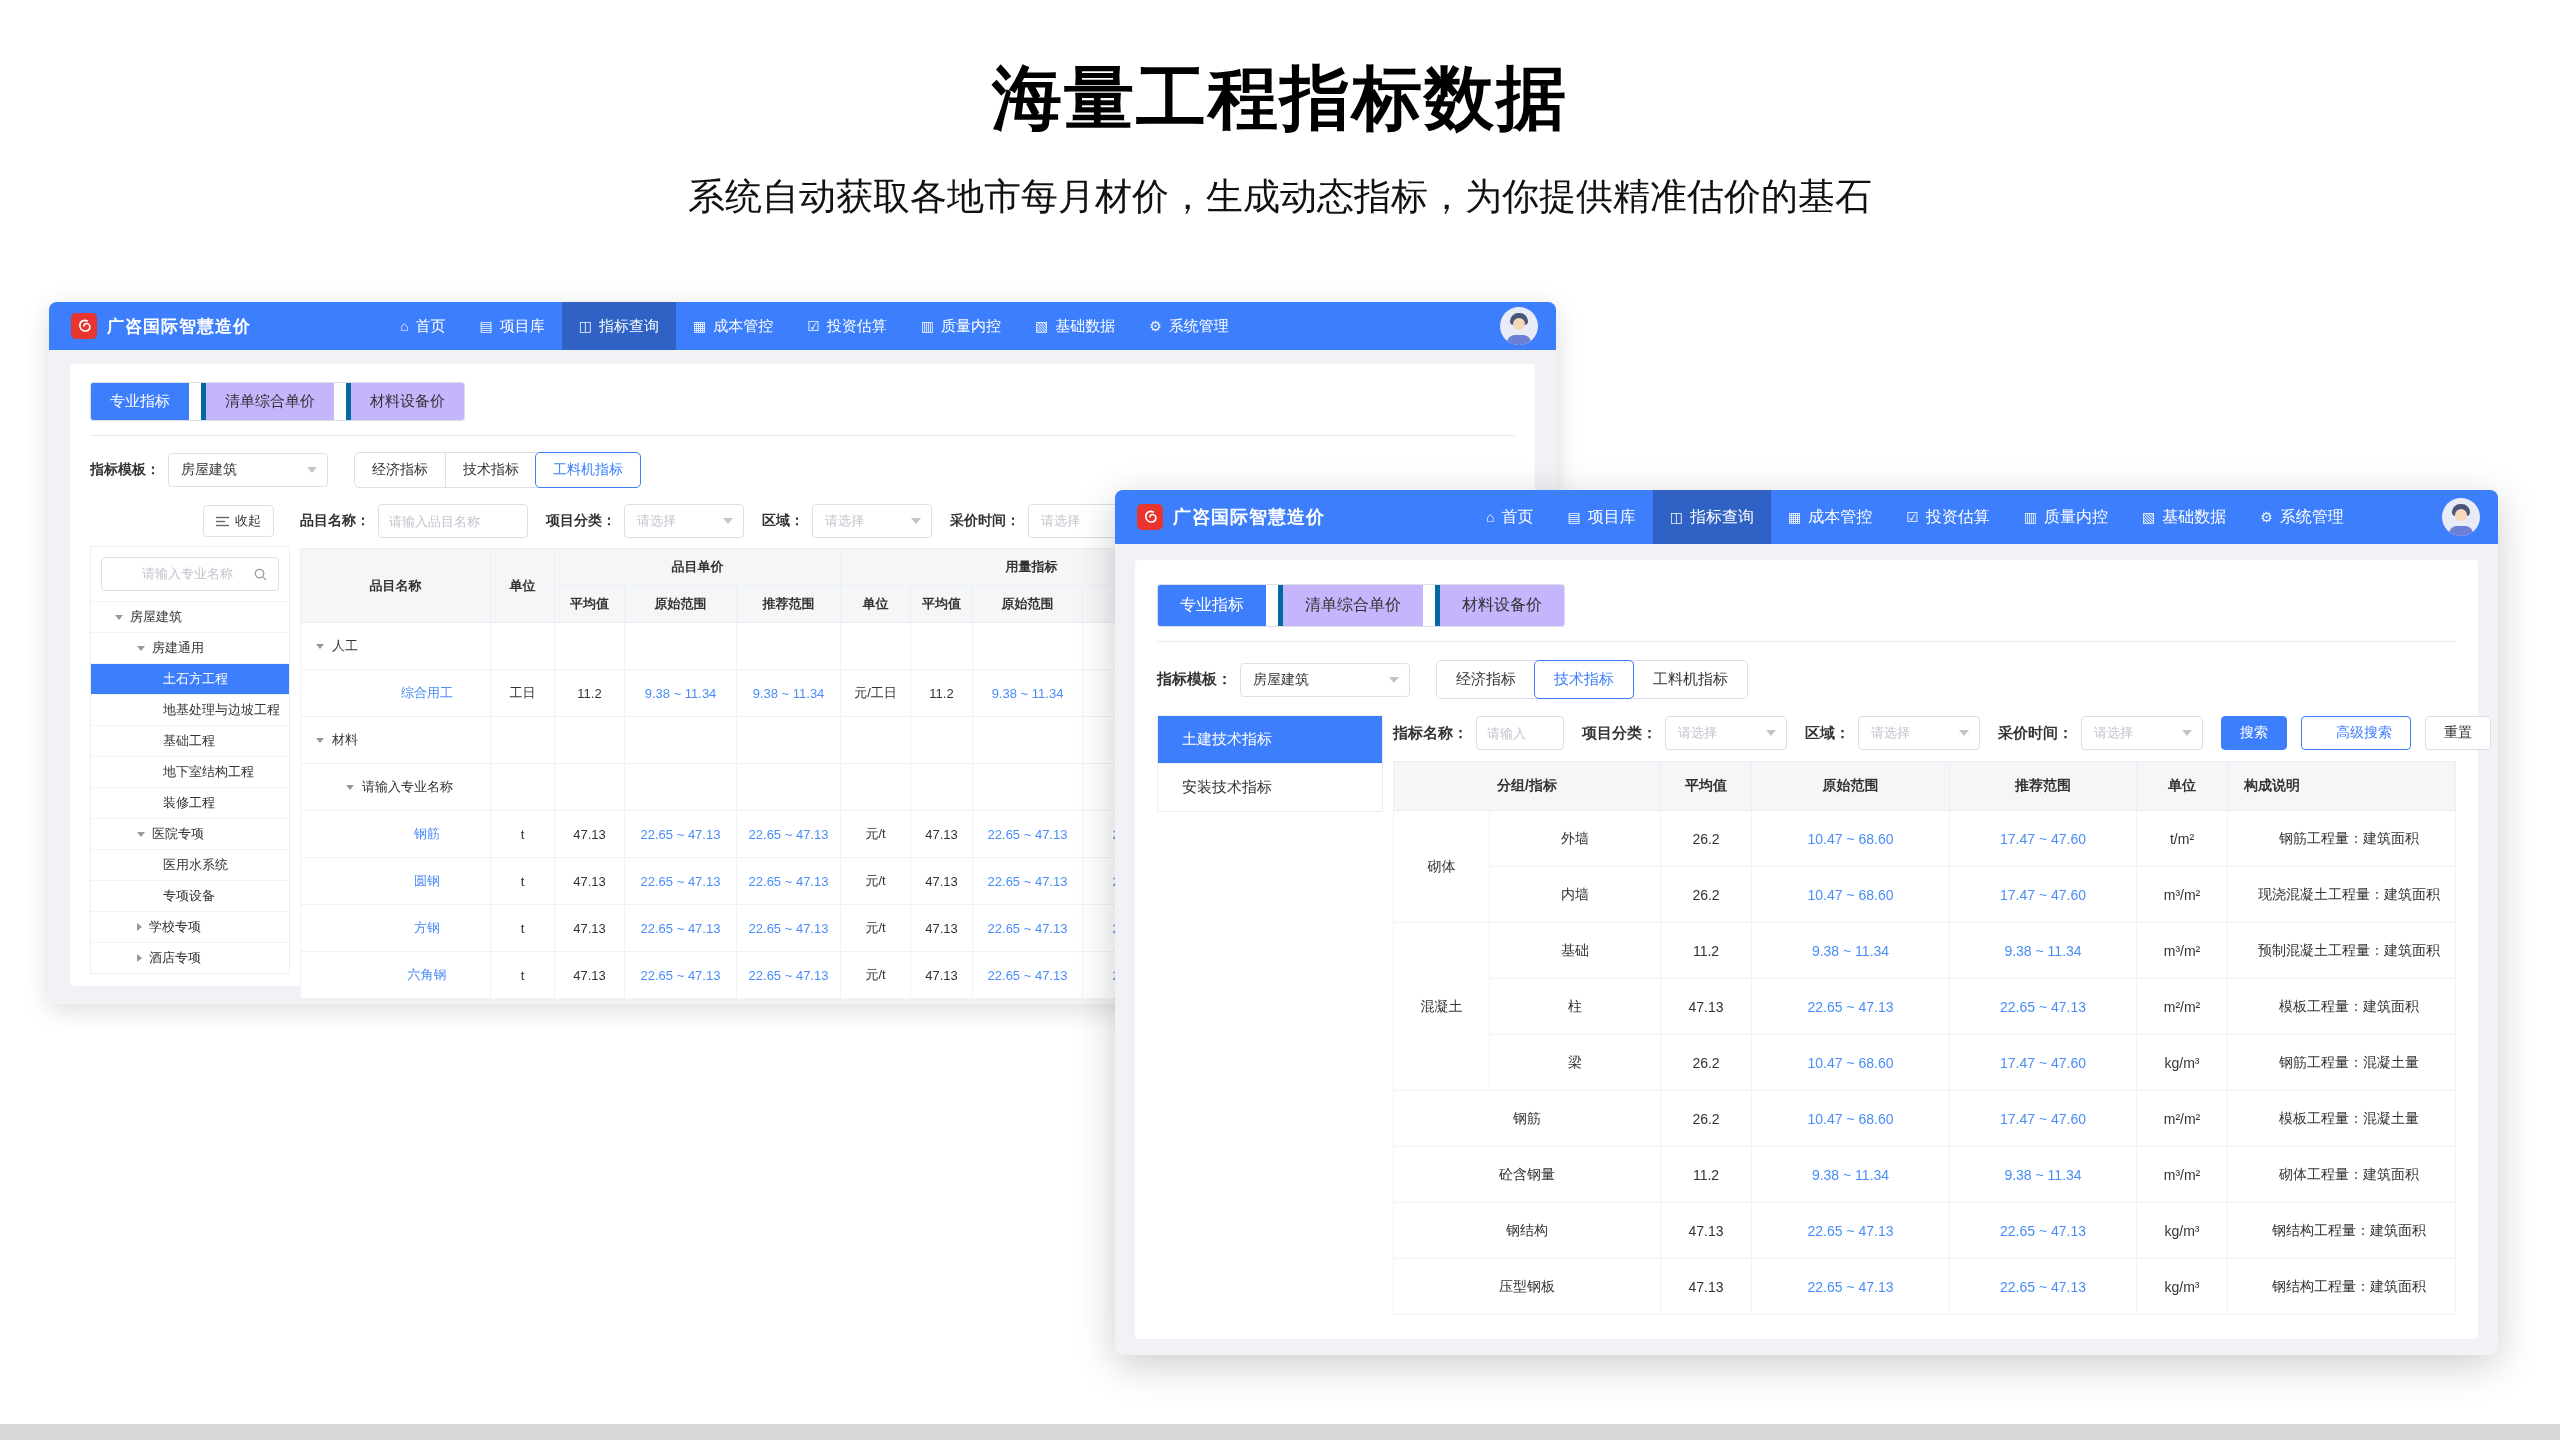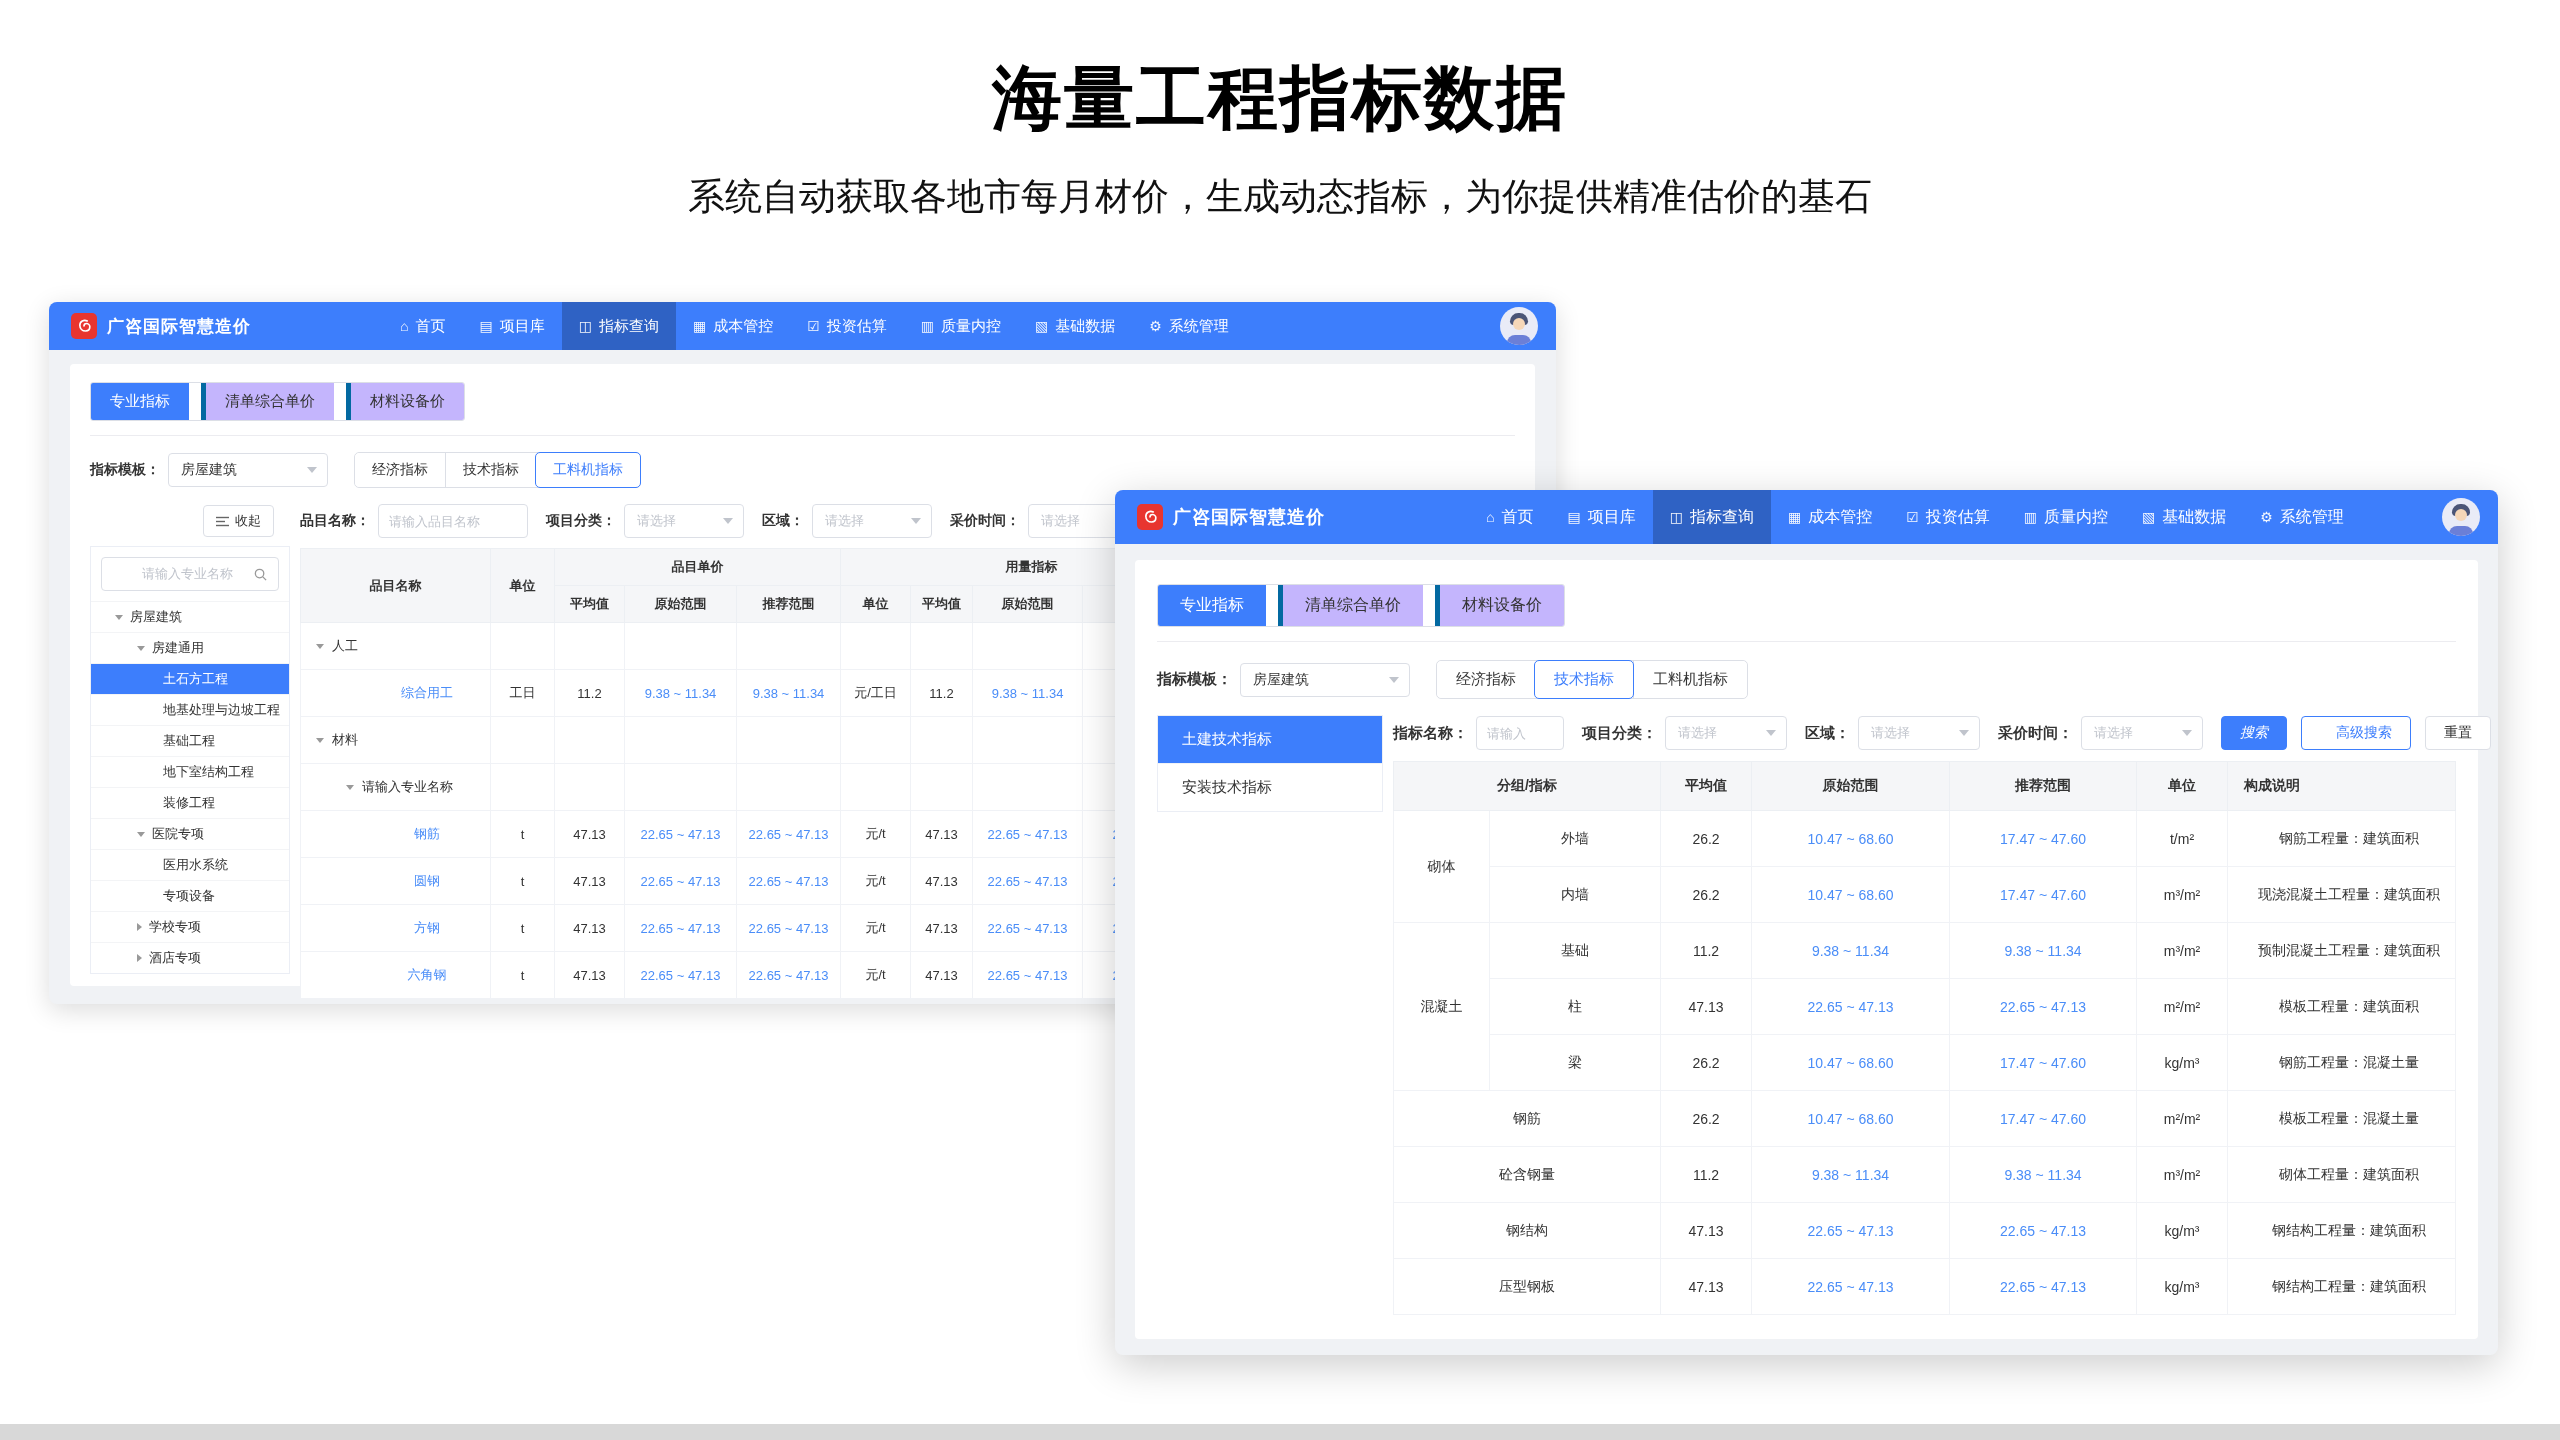--- a/index.html
+++ b/index.html
@@ -76,21 +76,21 @@
   .tri-right{width:0;height:0;border-top:4px solid transparent;border-bottom:4px solid transparent;border-left:5px solid #999;}
   
   .filters-row{display:flex;align-items:center;height:34px;font-size:14px;}
   #w2 .filters-row{height:36px;font-size:15px;}
   .filters-row .pair{display:flex;align-items:center;margin-right:18px;}
   .text-input{border:1px solid #dcdfe6;border-radius:4px;height:34px;padding:0 10px;font-size:13px;margin-left:8px;box-sizing:border-box;font-family:inherit;outline:none;}
   .text-input::placeholder{color:#c0c4cc;}
   .btns{display:flex;align-items:center;gap:14px;margin-left:28px;}
   #w2 .btns{margin-left:auto;}
   .btn{height:34px;padding:0 18px;border-radius:4px;font-size:14px;display:flex;align-items:center;cursor:pointer;white-space:nowrap;box-sizing:border-box;}
-  .btn-primary{background:#3d7efc;color:#fff;border:1px solid #3d7efc;font-style:italic;}
+  .btn-primary{background:#3d7efc;color:#fff;border:1px solid #3d7efc;}
   .btn-outline{background:#fff;color:#3d7efc;border:1px solid #3d7efc;padding-left:34px;}
   .btn-plain{background:#fff;color:#333;border:1px solid #dcdfe6;}
   
   table.grid{border-collapse:collapse;table-layout:fixed;background:#fff;margin-top:10px;}
   table.grid th{background:#f5f6f8;font-weight:600;color:#333;border:1px solid #eceff3;}
   table.grid td{border:1px solid #f0f2f6;color:#333;text-align:center;}
   .w1-table{width:922px;font-size:13px;}
   .w1-table th{height:34px;font-size:13px;}
   .w1-table td{height:44px;}
   .w2-table{width:100%;font-size:14px;}

